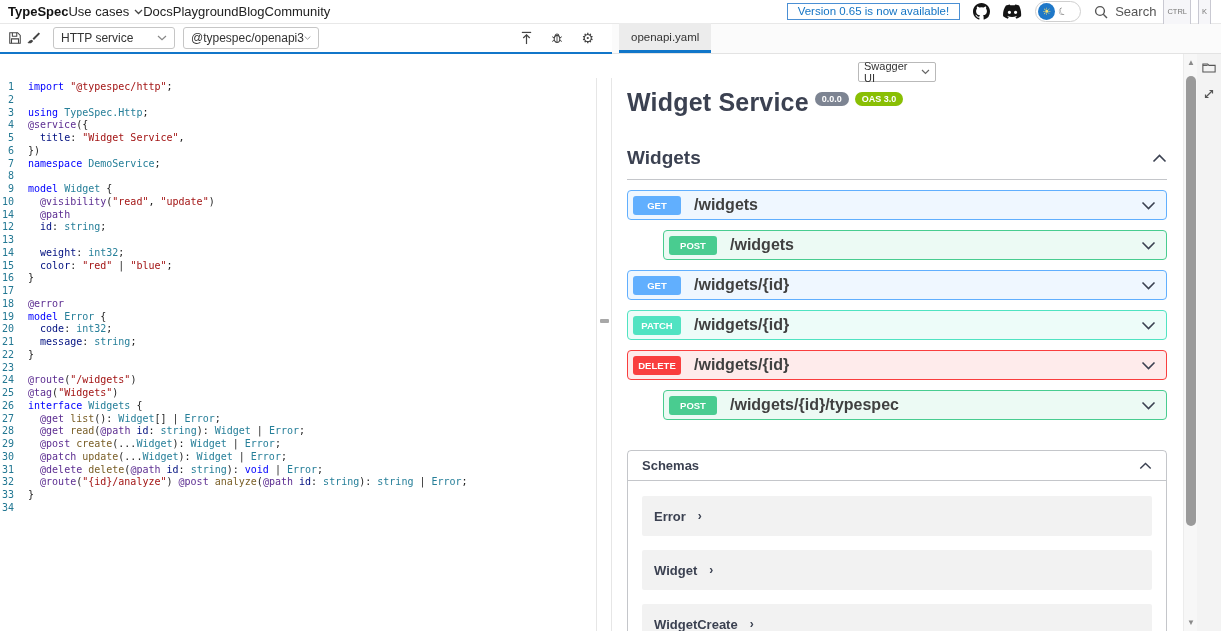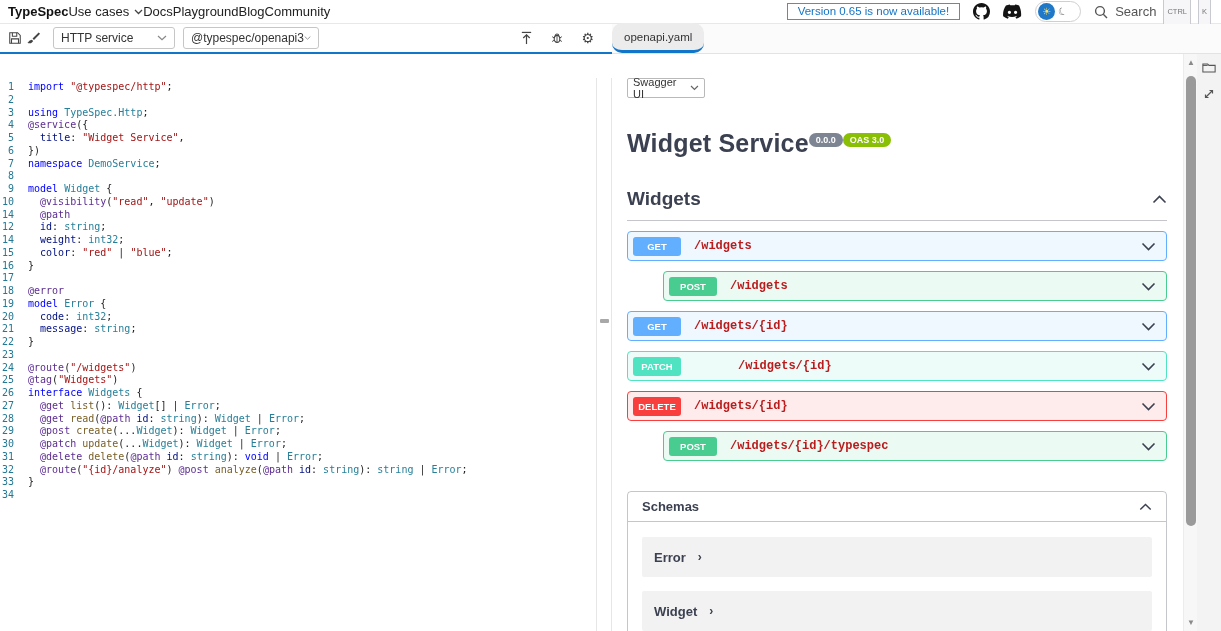--- a/index.html
+++ b/index.html
@@ -59,56 +59,56 @@
   
   .splitter { position:absolute; top:54px; bottom:0; right:0; width:16px;
               border-left:1px solid #e6e6e6; border-right:1px solid #e6e6e6;
               background:#fff; cursor:col-resize; }
   .split-handle { position:absolute; top:241px; left:3px; width:9px; height:4px;
                   background:#a8a8a8; border-radius:1px; }
 
   
   .tabbar { height:30px; background:#fbfbfb; border-bottom:1px solid #e3e3e3;
             display:flex; align-items:flex-end; }
-  .tab { height:30px; padding:0 12px; background:#ececec;
+  .tab { margin-left:7px; height:30px; padding:0 12px; background:#ececec;
          border-bottom:3px solid #1176c9; display:flex; align-items:center;
-         font-size:11.5px; color:#333; cursor:pointer;border-radius:10px; }
+         font-size:11.5px; color:#333; cursor:pointer; }
   .out-body { flex:1; display:flex; overflow:hidden; }
   .out-scroll { width:571px; overflow:hidden; padding:0 16px 0 15px; }
 
-  .viewer-row { display:flex; justify-content:flex-start; margin-top:24px; }
+  .viewer-row { display:flex; justify-content:center; margin-top:8px; }
   .viewer-select { width:78px; height:20px; border:1px solid #b9b9b9; border-radius:2px;
                    background:#fff; font-size:11px; color:#333; display:flex;
                    align-items:center; justify-content:space-between; padding:0 5px; cursor:pointer; }
 
-  .svc-title-row { margin-top:31px; display:flex; align-items:flex-start; }
+  .svc-title-row { margin-top:6px; display:flex; align-items:flex-start; gap:6px; }
   .svc-title { font-size:25px; font-weight:bold; color:#3b4151; letter-spacing:0.2px; }
   .pill { color:#fff; font-size:9px; font-weight:bold; border-radius:57px;
           padding:2px 7px; margin-top:4px; display:inline-block; }
   .pill-ver { background:#7d8492; }
   .pill-oas { background:#89bf04; }
 
   .tag-head { margin-top:30px; display:flex; align-items:center; justify-content:space-between;
               border-bottom:1px solid rgba(59,65,81,.3); padding-bottom:10px; cursor:pointer; }
   .tag-title { font-size:19px; font-weight:bold; color:#3b4151; }
 
   .ops { margin-top:6px; }
   .opblock { height:30px; border-radius:4px; border:1px solid; display:flex; align-items:center;
              margin-top:10px; padding:0 10px 0 5px; cursor:pointer; }
   .op-get    { border-color:#61affe; background:rgba(97,175,254,.10); }
   .op-post   { border-color:#49cc90; background:rgba(73,204,144,.10);margin-left:36px; }
-  .op-patch  { border-color:#50e3c2; background:rgba(80,227,194,.10);gap:44px; }
+  .op-patch  { border-color:#50e3c2; background:rgba(80,227,194,.10); }
   .op-delete { border-color:#f93e3e; background:rgba(249,62,62,.10); }
   .op-badge { width:48px; height:19px; border-radius:3px; color:#fff; font-size:9.5px;
               font-weight:bold; display:flex; align-items:center; justify-content:center;
               font-family:"Liberation Sans", sans-serif; }
   .bg-get{background:#61affe;} .bg-post{background:#49cc90;}
   .bg-patch{background:#50e3c2;} .bg-delete{background:#f93e3e;}
-  .op-path { margin-left:13px; font-family:Liberation Mono, monospace; font-size:12px;
-             font-weight:bold; color:#b91c1c; }
+  .op-path { margin-left:13px; font-family:Liberation Sans, sans-serif; font-size:16px;
+             font-weight:bold; color:#404040; }
   .op-chev { margin-left:auto; display:flex; }
 
   .schemas { margin-top:30px; border:1px solid rgba(59,65,81,.3); border-radius:4px; }
   .schemas-head { display:flex; align-items:center; justify-content:space-between;
                   padding:7px 14px; border-bottom:1px solid rgba(59,65,81,.3); cursor:pointer; }
   .schemas-title { font-size:13px; font-weight:bold; color:#3b4151; }
   .schemas-body { padding:15px 14px 18px; }
   .model-row { background:#f2f2f2; border-radius:2px; height:40px; display:flex;
                align-items:center; padding-left:12px; margin-bottom:14px; cursor:pointer; }
   .model-row:last-child { margin-bottom:0; }
@@ -230,20 +230,21 @@
         <div class="ed-row"><span class="ed-num">3</span><span class="tk-kw">using</span><span class="tk-pl"> </span><span class="tk-ty">TypeSpec.Http</span><span class="tk-pl">;</span></div>
         <div class="ed-row"><span class="ed-num">4</span><span class="tk-dec">@service</span><span class="tk-pl">({</span></div>
         <div class="ed-row"><span class="ed-num">5</span><span class="tk-pl">  </span><span class="tk-pr">title</span><span class="tk-pl">: </span><span class="tk-st">"Widget Service"</span><span class="tk-pl">,</span></div>
         <div class="ed-row"><span class="ed-num">6</span><span class="tk-pl">})</span></div>
         <div class="ed-row"><span class="ed-num">7</span><span class="tk-kw">namespace</span><span class="tk-pl"> </span><span class="tk-ty">DemoService</span><span class="tk-pl">;</span></div>
         <div class="ed-row"><span class="ed-num">8</span></div>
         <div class="ed-row"><span class="ed-num">9</span><span class="tk-kw">model</span><span class="tk-pl"> </span><span class="tk-ty">Widget</span><span class="tk-pl"> {</span></div>
         <div class="ed-row"><span class="ed-num">10</span><span class="tk-pl">  </span><span class="tk-dec">@visibility</span><span class="tk-pl">(</span><span class="tk-st">"read"</span><span class="tk-pl">, </span><span class="tk-st">"update"</span><span class="tk-pl">)</span></div>
         <div class="ed-row"><span class="ed-num">14</span><span class="tk-pl">  </span><span class="tk-dec">@path</span></div>
         <div class="ed-row"><span class="ed-num">12</span><span class="tk-pl">  </span><span class="tk-pr">id</span><span class="tk-pl">: </span><span class="tk-ty">string</span><span class="tk-pl">;</span></div>
+        <div class="ed-row"><span class="ed-num">13</span></div>
         <div class="ed-row"><span class="ed-num">14</span><span class="tk-pl">  </span><span class="tk-pr">weight</span><span class="tk-pl">: </span><span class="tk-ty">int32</span><span class="tk-pl">;</span></div>
         <div class="ed-row"><span class="ed-num">15</span><span class="tk-pl">  </span><span class="tk-pr">color</span><span class="tk-pl">: </span><span class="tk-st">"red"</span><span class="tk-pl"> | </span><span class="tk-st">"blue"</span><span class="tk-pl">;</span></div>
         <div class="ed-row"><span class="ed-num">16</span><span class="tk-pl">}</span></div>
         <div class="ed-row"><span class="ed-num">17</span></div>
         <div class="ed-row"><span class="ed-num">18</span><span class="tk-dec">@error</span></div>
         <div class="ed-row"><span class="ed-num">19</span><span class="tk-kw">model</span><span class="tk-pl"> </span><span class="tk-ty">Error</span><span class="tk-pl"> {</span></div>
         <div class="ed-row"><span class="ed-num">20</span><span class="tk-pl">  </span><span class="tk-pr">code</span><span class="tk-pl">: </span><span class="tk-ty">int32</span><span class="tk-pl">;</span></div>
         <div class="ed-row"><span class="ed-num">21</span><span class="tk-pl">  </span><span class="tk-pr">message</span><span class="tk-pl">: </span><span class="tk-ty">string</span><span class="tk-pl">;</span></div>
         <div class="ed-row"><span class="ed-num">22</span><span class="tk-pl">}</span></div>
         <div class="ed-row"><span class="ed-num">23</span></div>

